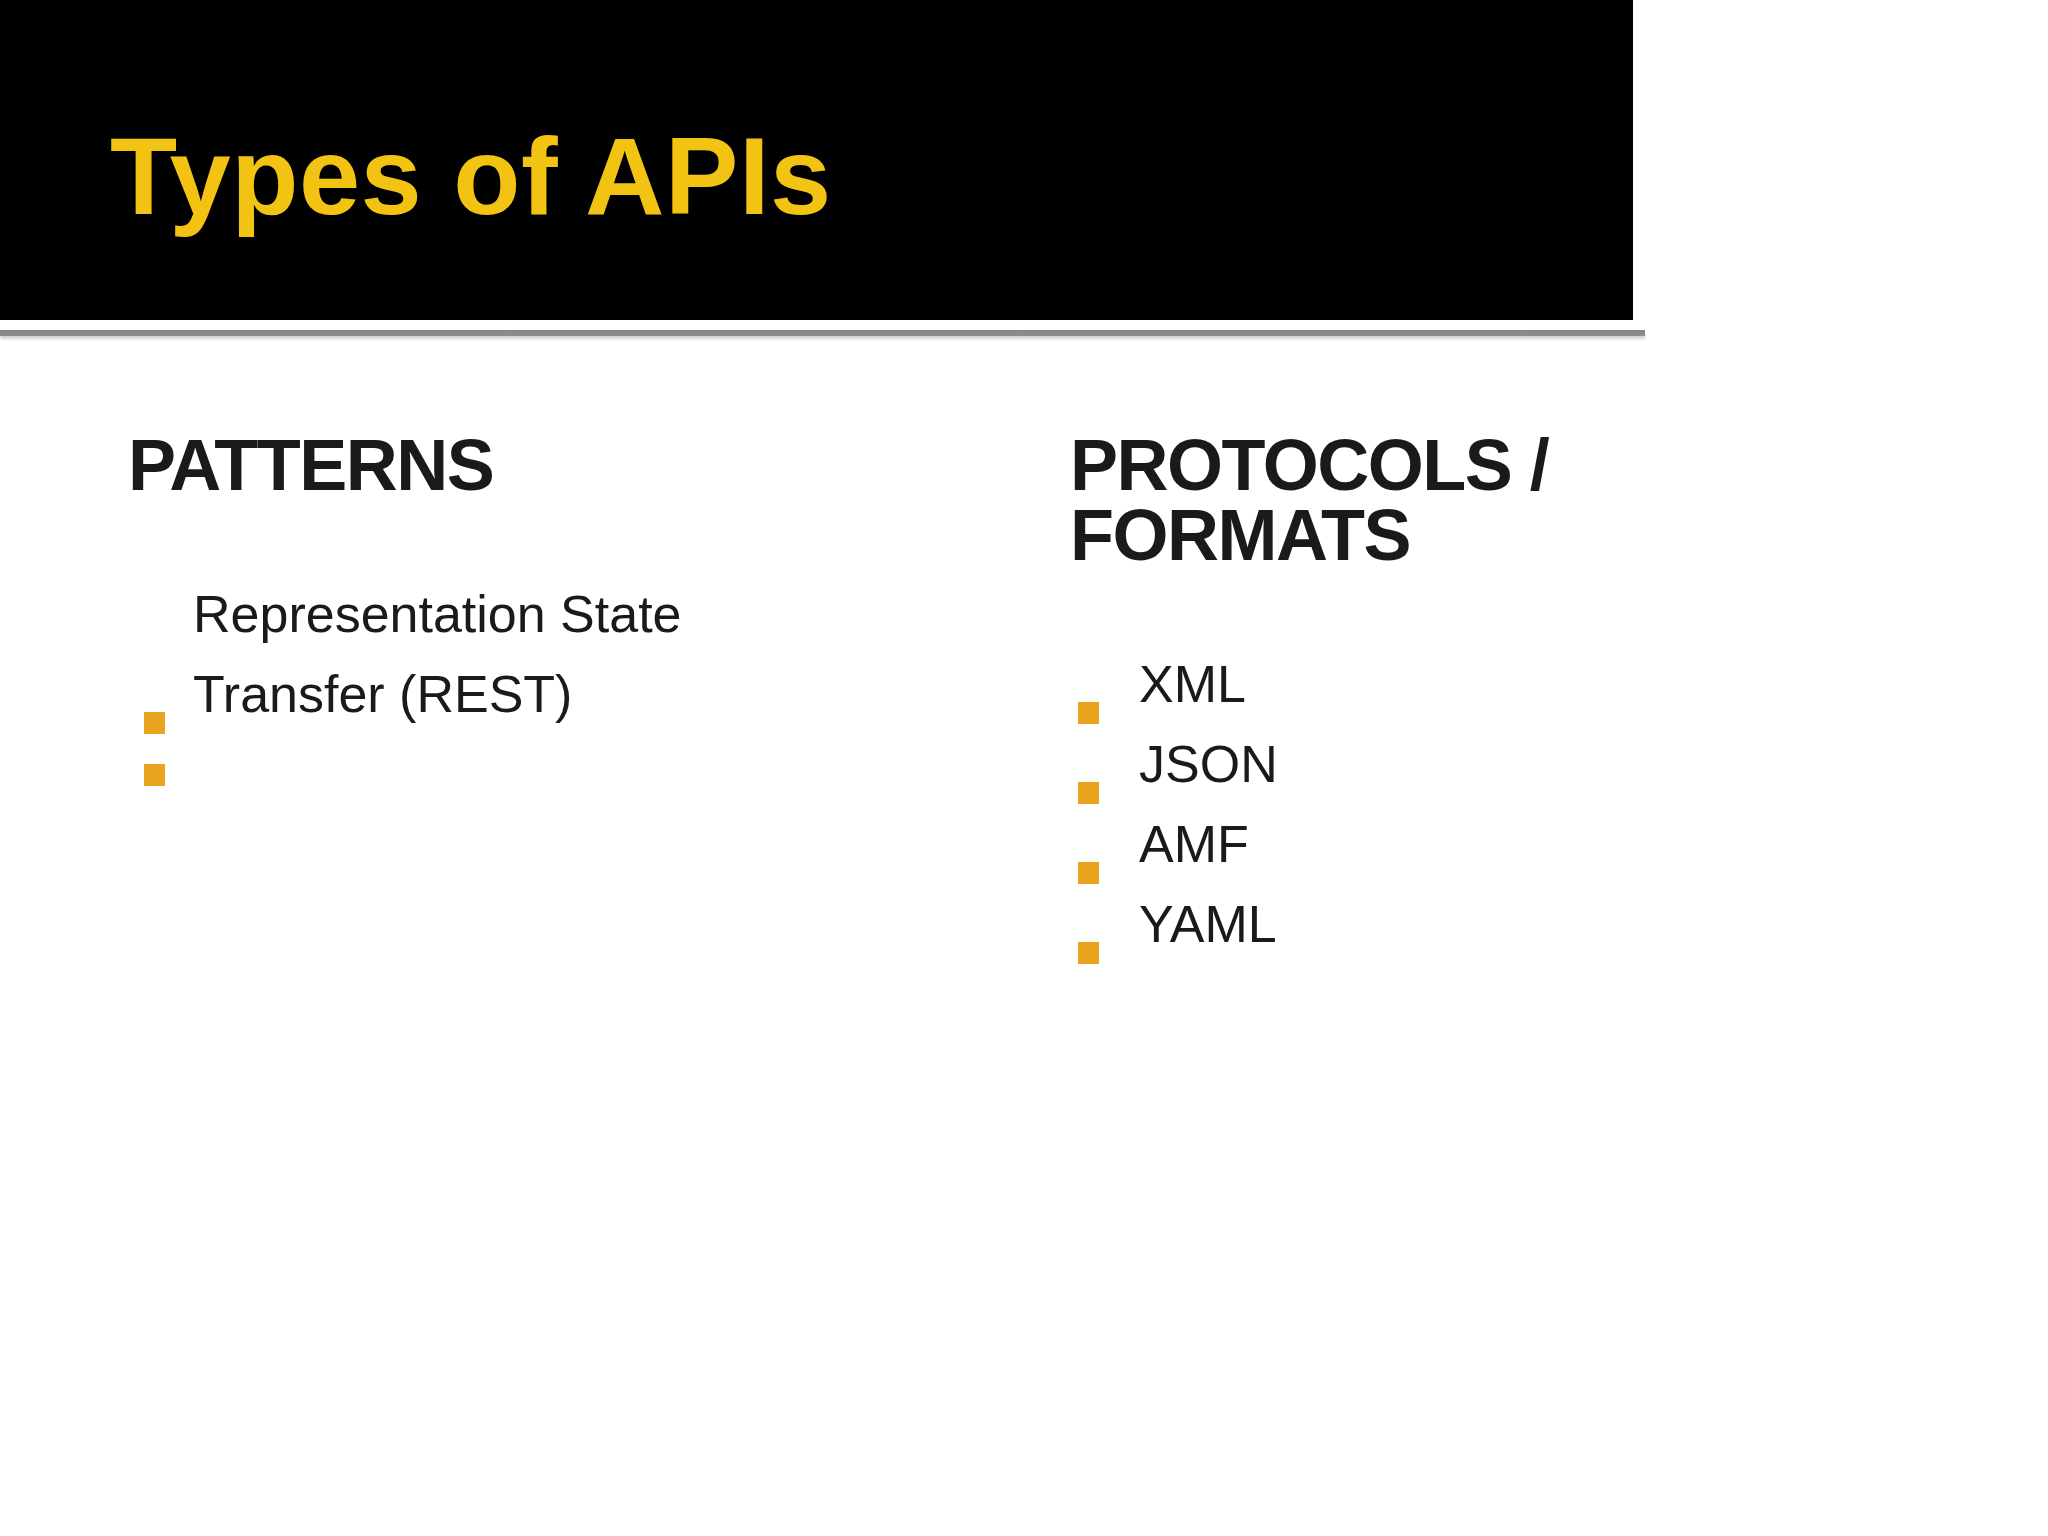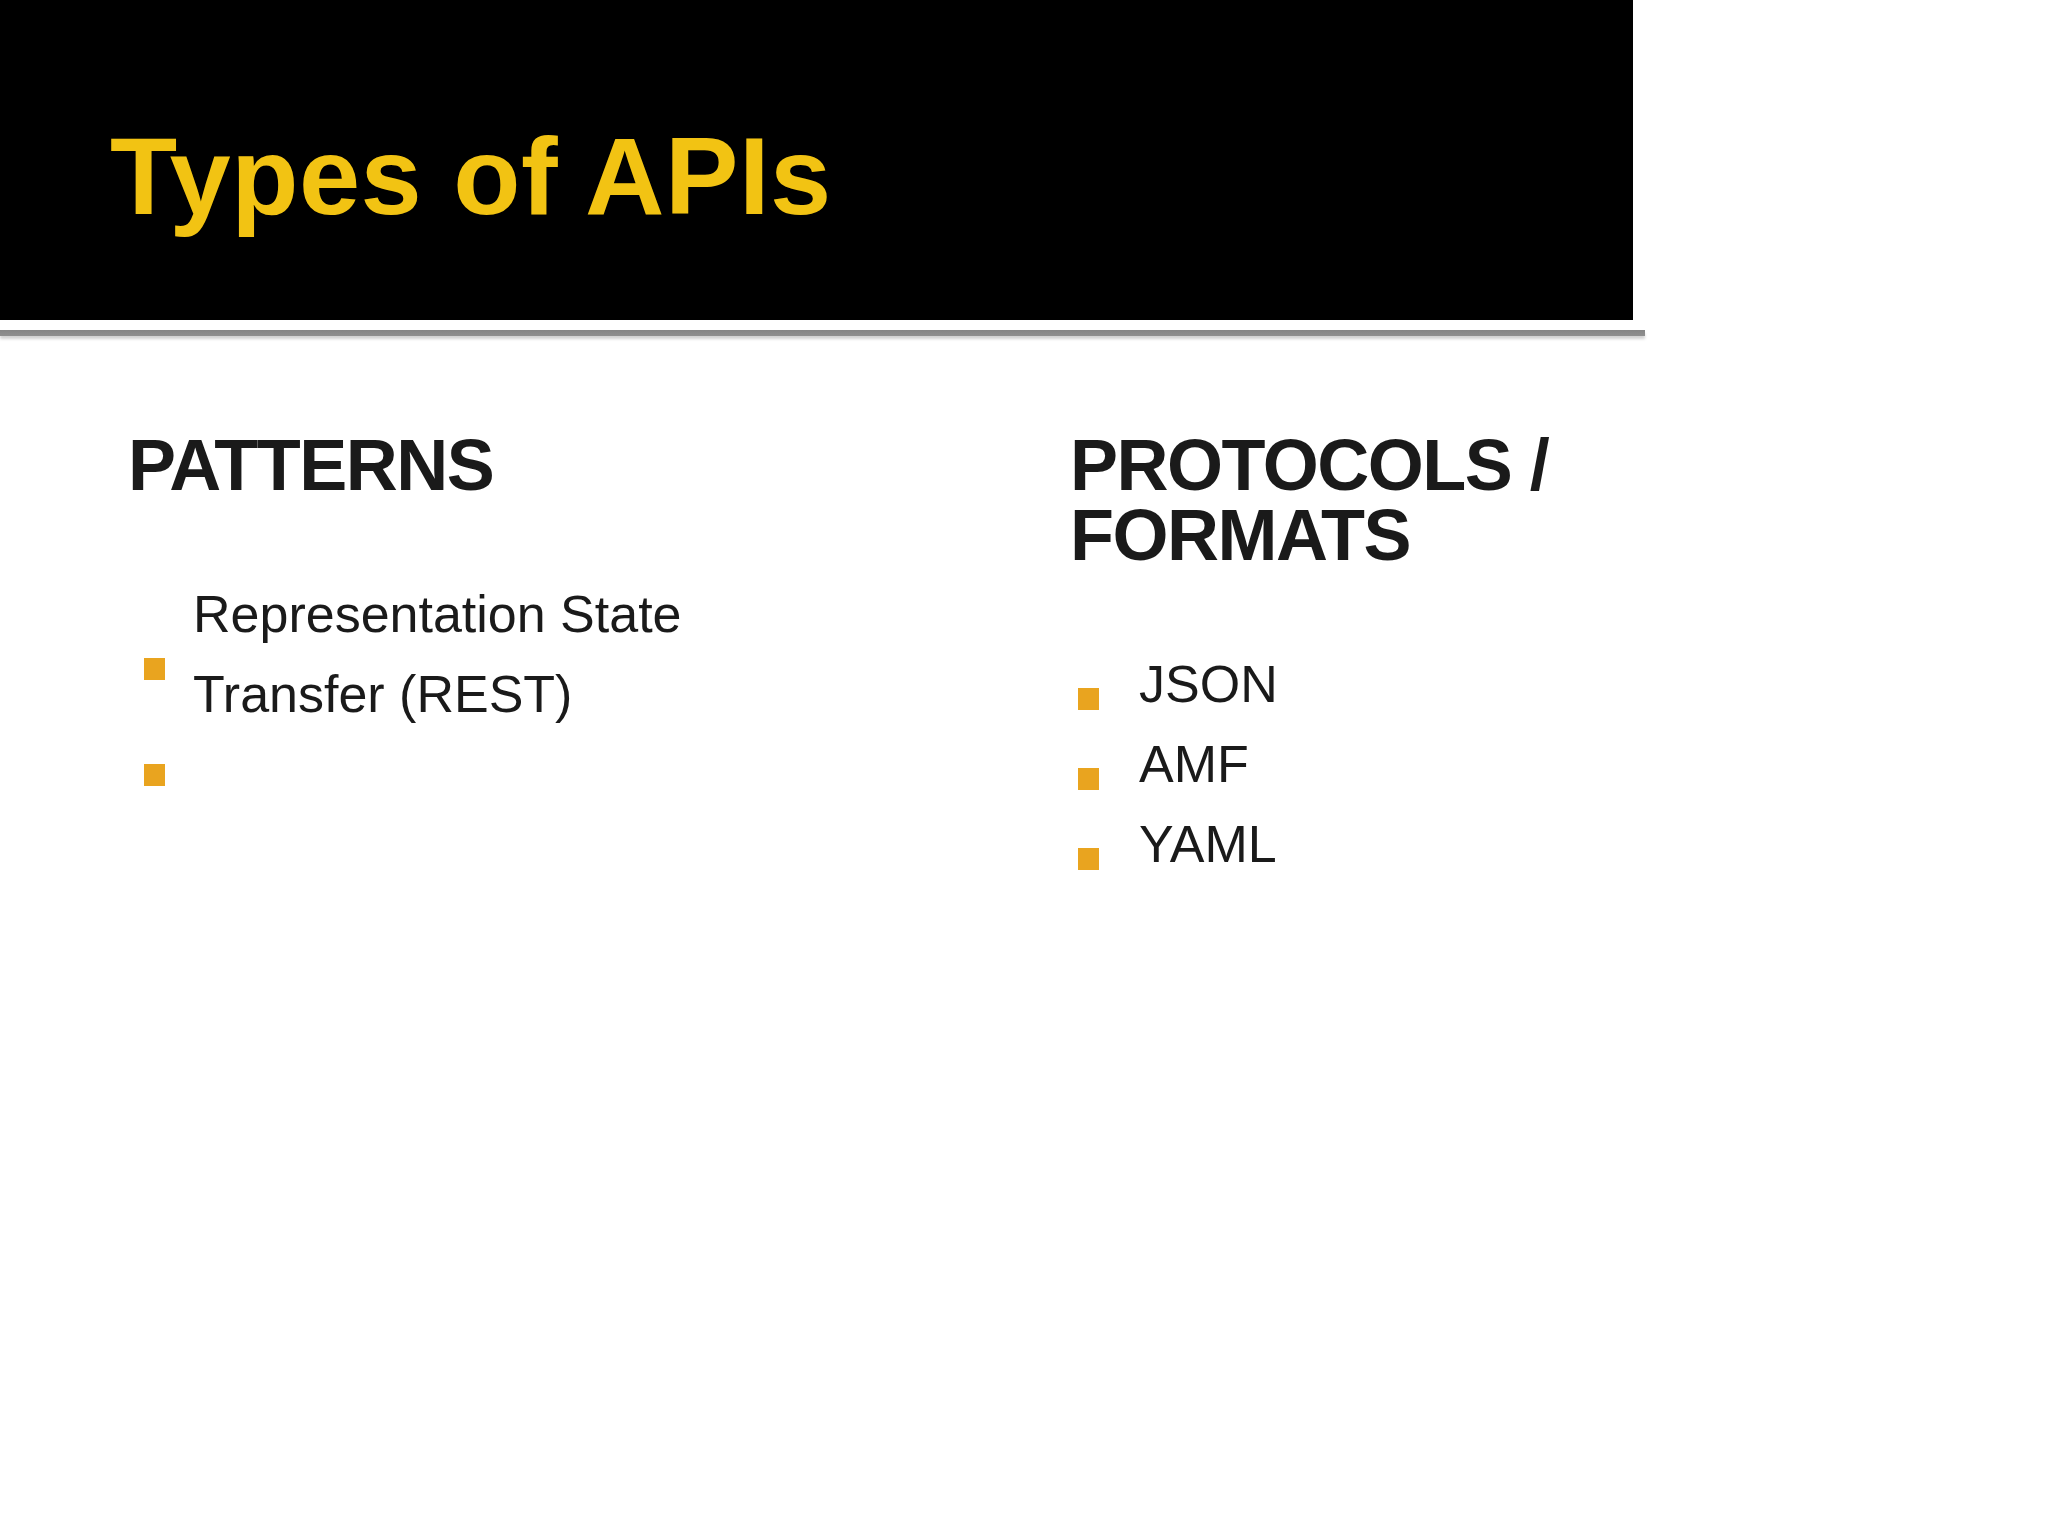--- a/index.html
+++ b/index.html
@@ -86,21 +86,21 @@
     letter-spacing: -1.5px;
     line-height: 70px;
     color: var(--c-text, #1a1a1a);
   }
   .bullet-list {
     margin: 0;
     padding: 0;
   }
   .list-item {
     display: flex;
-    align-items: center;
+    align-items: flex-end;
   }
   .column.patterns .list-item .bullet  { margin: 30px 28px 0 16px; }
   .column.protocols .list-item .bullet { margin: 30px 40px 0 8px;  }
   .bullet {
     flex: 0 0 auto;
     width: 21px;
     height: 22px;
     background: var(--c-bullet, #e9a41f);
   }
   .item-text {
@@ -137,20 +137,24 @@
           <span class="bullet"></span>
         </div>
         </div>
     </div>
 
     <div class="column protocols">
       <h2 class="column-heading">PROTOCOLS / FORMATS</h2>
       <div class="bullet-list">
           <div class="list-item">
           <span class="bullet"></span>
+          <span class="item-text">XML</span>
+        </div>
+          <div class="list-item">
+          <span class="bullet"></span>
           <span class="item-text">JSON</span>
         </div>
           <div class="list-item">
           <span class="bullet"></span>
           <span class="item-text">AMF</span>
         </div>
           <div class="list-item">
           <span class="bullet"></span>
           <span class="item-text">YAML</span>
         </div>

